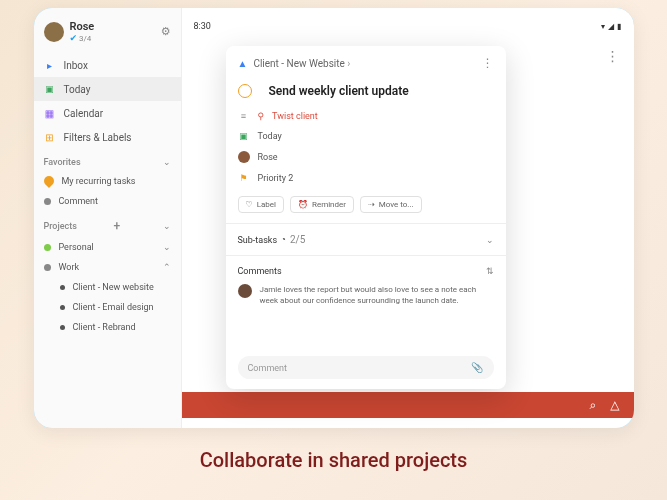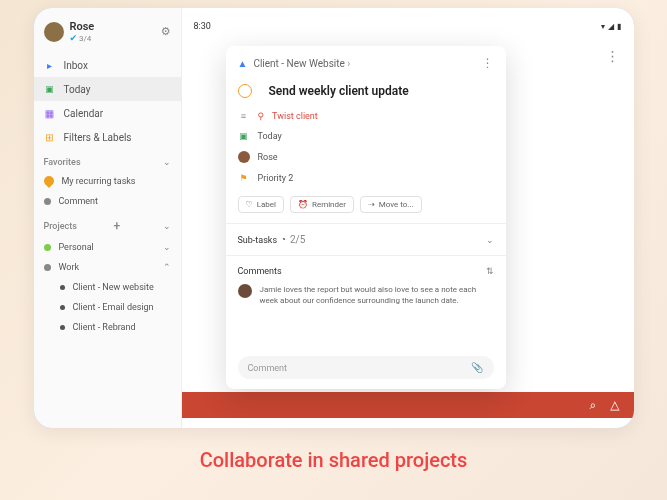--- a/index.html
+++ b/index.html
@@ -48,21 +48,21 @@
 .subtasks-row{display:flex;align-items:center;padding:10px 12px;font-size:9px;color:#333}
 .subtasks-count{color:#888;margin-left:4px;font-size:10px}
 .comments-section{padding:10px 12px}
 .comments-header{display:flex;align-items:flex-start;font-size:9px;color:#333;margin-bottom:8px}
 .expand-icon{margin-left:auto;color:#888;font-size:9px}
 .comment-row{display:flex;gap:8px;font-size:8px;color:#666;line-height:1.4}
 .comment-avatar{width:14px;height:14px;border-radius:50%;background:#6b4c3a;flex-shrink:0}
 .comment-input-row{display:flex;align-items:center;margin:40px 12px 10px;padding:6px 10px;background:#f5f5f5;border-radius:14px}
 .comment-input{font-size:9px;color:#999;flex:1}
 .attach{color:#888;font-size:10px}
-.caption{margin-top:20px;font-size:20px;font-weight:500;color:#ef4444;text-align:center}
+.caption{margin-top:20px;font-size:20px;font-weight:500;color:#7f1d1d;text-align:center}
 .clock-icon{font-size:8px}
 </style>
 </head>
 <body>
 
 <div class="device">
   <div class="sidebar">
     <div class="user-row">
       <div class="avatar"></div>
       <div>

